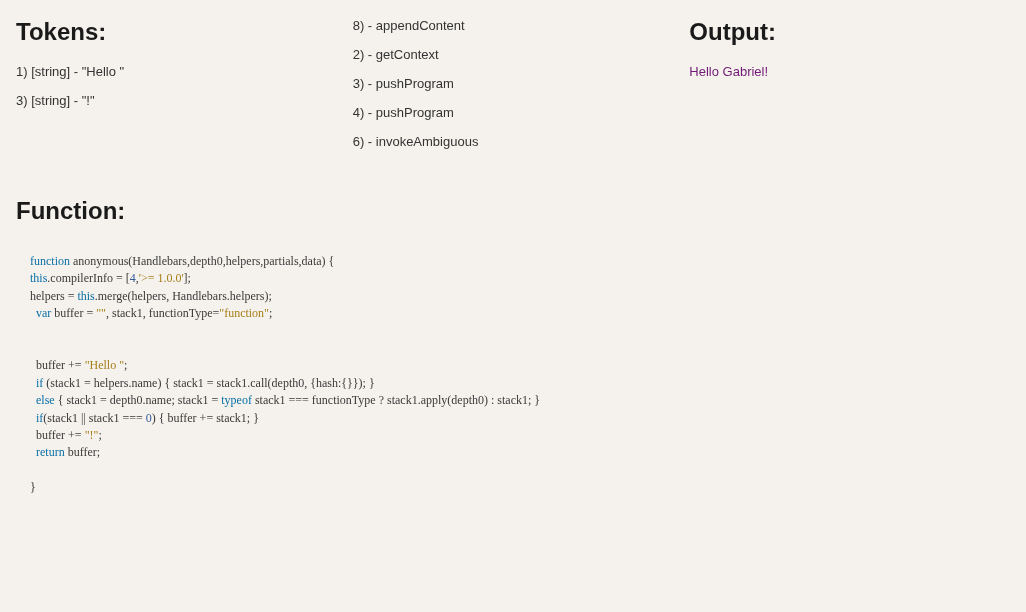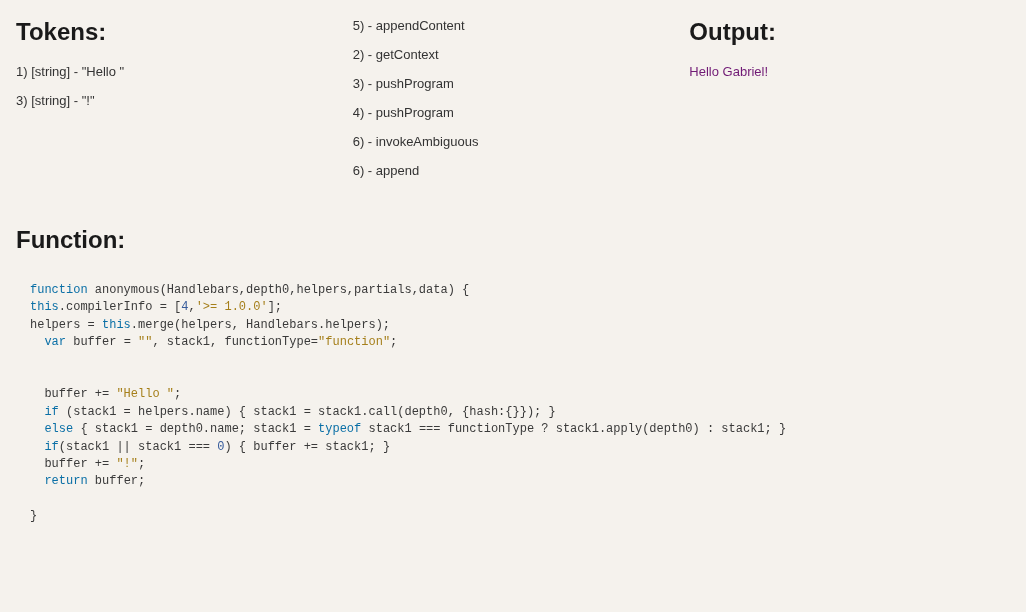--- a/index.html
+++ b/index.html
@@ -34,46 +34,45 @@
     color: #701a75;
   }
   .function-section {
     margin-top: 34px;
   }
   .function-section h2 {
   }
   pre.code {
     margin: 0;
     padding: 10px 14px;
-    font-family: Liberation Mono, monospace;
+    font-family: Liberation Serif, serif;
     font-size: 12px;
     line-height: 1.45;
     color: #3a3a3a;
     white-space: pre;
   }
   .kw { color: #0a6fa6; }
   .num { color: #355b9b; }       
   .str { color: #a57f1a; }
 </style>
 </head>
 <body>
 
 <div class="columns">
   <div class="col">
     <h2>Tokens:</h2>
     <div class="list-item">1) [string] - "Hello "</div>
     <div class="list-item">3) [string] - "!"</div>
   </div>
   <div class="col">
-    <div class="list-item">5) - appendContent</div>
+    <div class="list-item">8) - appendContent</div>
     <div class="list-item">2) - getContext</div>
     <div class="list-item">3) - pushProgram</div>
     <div class="list-item">4) - pushProgram</div>
     <div class="list-item">6) - invokeAmbiguous</div>
-    <div class="list-item">6) - append</div>
   </div>
   <div class="col">
     <h2>Output:</h2>
     <div class="output-text">Hello Gabriel!</div>
   </div>
 </div>
 
 <div class="function-section">
   <h2>Function:</h2>
 <pre class="code"><span class="kw">function</span><span> anonymous</span><span>(Handlebars,depth0,helpers,partials,data) {</span>

